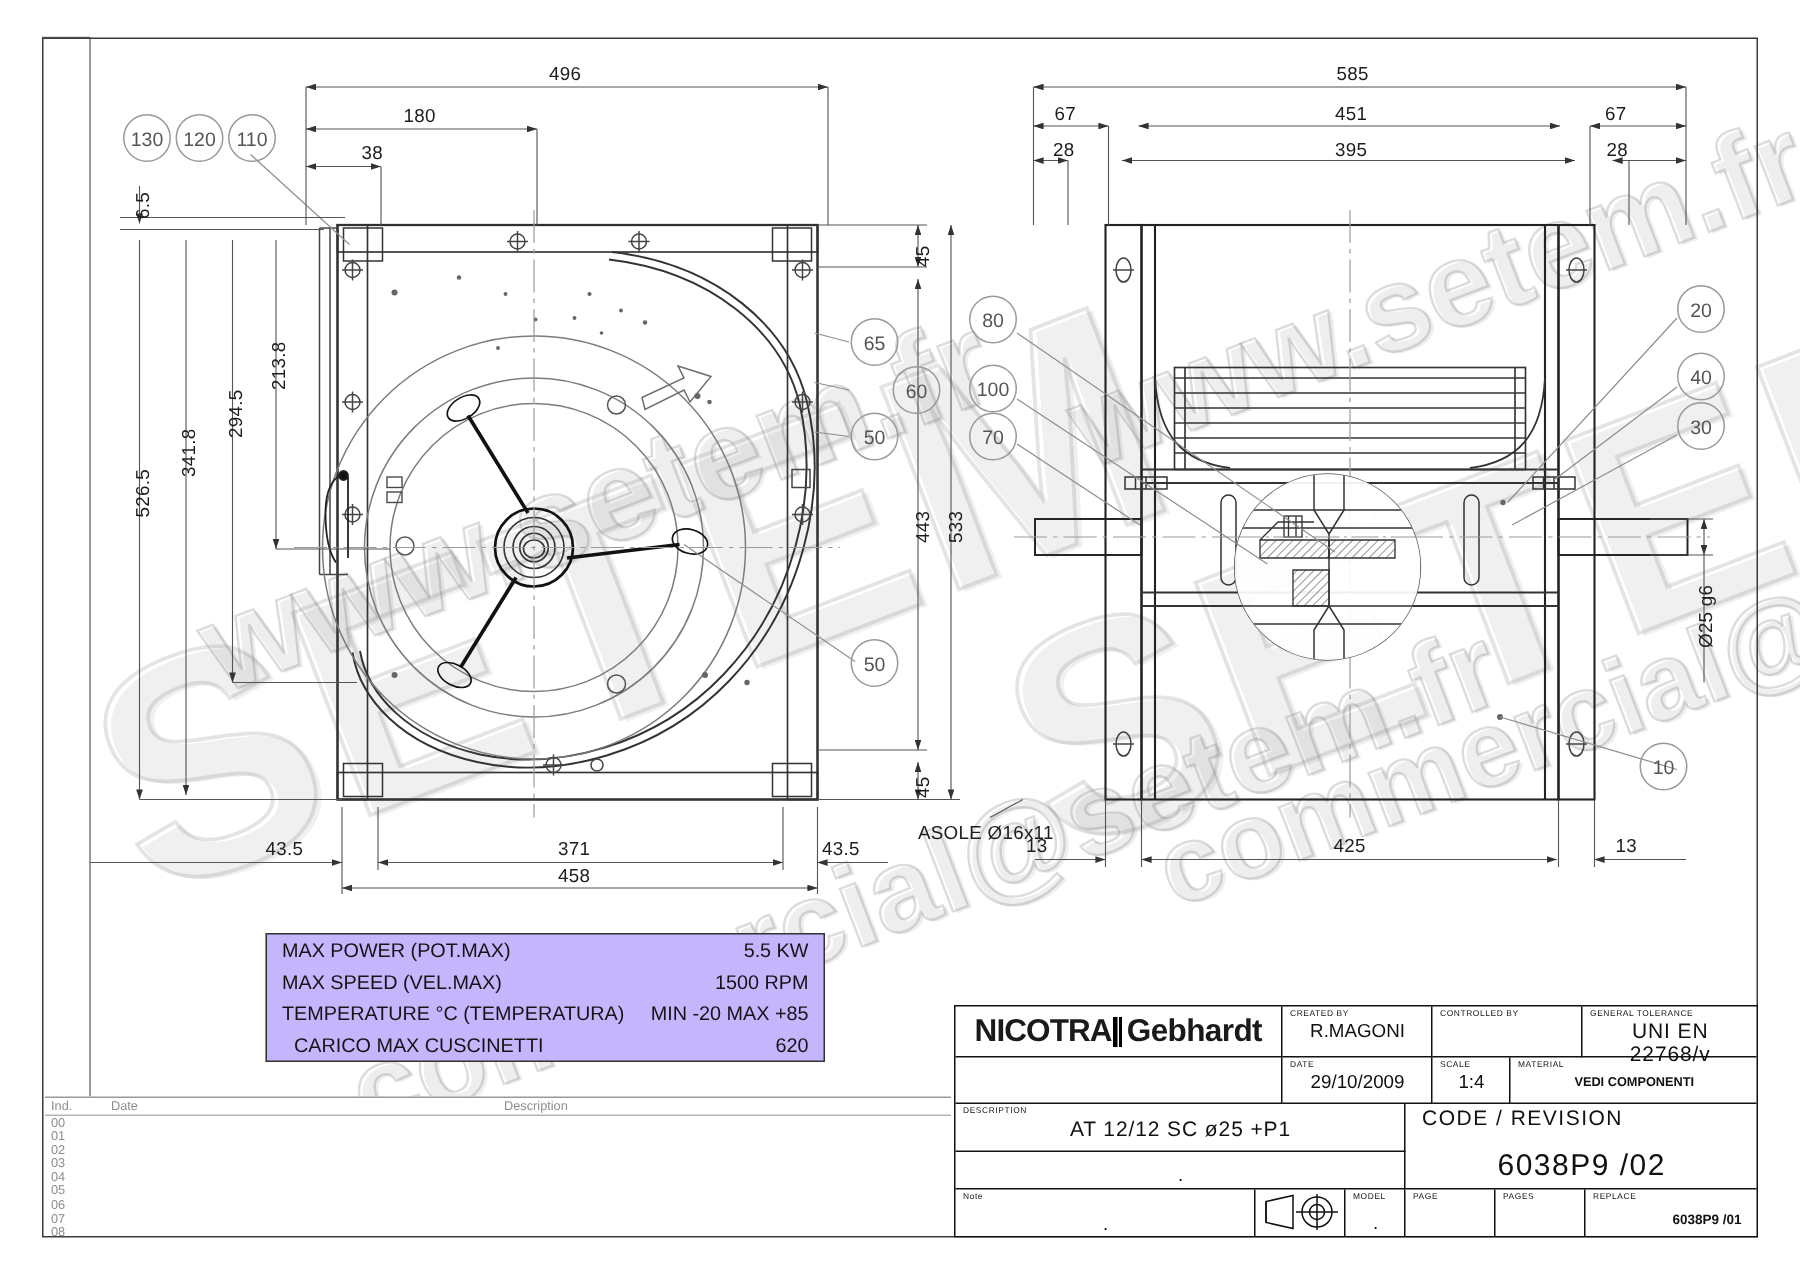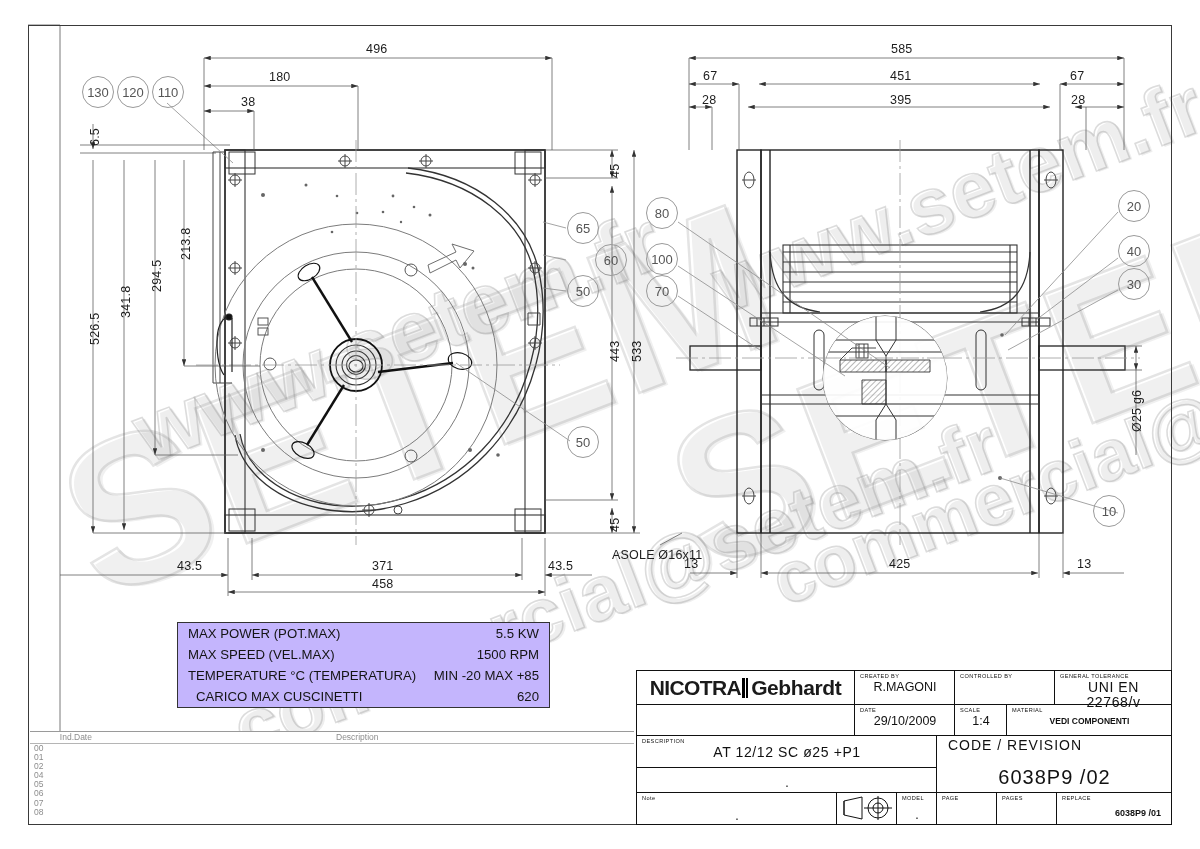--- a/index.html
+++ b/index.html
@@ -40,21 +40,21 @@
       line-height:21px;color:#141414;}
   .spec-row .k{white-space:nowrap;}
   .spec-row .v{white-space:nowrap;text-align:right;}
   .spec-row.ind .k{padding-left:8px;}
 
   
   .revtab{position:absolute;left:30px;top:731px;width:604px;height:93px;
       border-top:1px solid #9a9a9a;box-sizing:border-box;background:#fff;}
   .rev-head{display:flex;font-size:8.5px;color:#8d8d8d;border-bottom:1px solid #b5b5b5;
       line-height:11px;height:11px;}
-  .rev-head .c1{width:40px;padding-left:4px;text-align:right;}
+  .rev-head .c1{width:40px;padding-left:4px;}
   .rev-head .c2{width:262px;}
   .rev-head .c3{flex:1;}
   .rev-row{display:flex;font-size:8.5px;color:#8d8d8d;line-height:9.1px;height:9.1px;}
   .rev-row .c1{width:40px;padding-left:4px;}
 
   
   .tb{position:absolute;left:636px;top:670px;width:536px;height:155px;
       border:1.4px solid #111;box-sizing:border-box;background:#fff;
       display:flex;flex-direction:column;}
   .tb-r{display:flex;}
@@ -529,20 +529,23 @@
     <div class="rev-row">
         <span class="c1">00</span>
       </div>
     <div class="rev-row">
         <span class="c1">01</span>
       </div>
     <div class="rev-row">
         <span class="c1">02</span>
       </div>
     <div class="rev-row">
+        <span class="c1">03</span>
+      </div>
+    <div class="rev-row">
         <span class="c1">04</span>
       </div>
     <div class="rev-row">
         <span class="c1">05</span>
       </div>
     <div class="rev-row">
         <span class="c1">06</span>
       </div>
     <div class="rev-row">
         <span class="c1">07</span>

